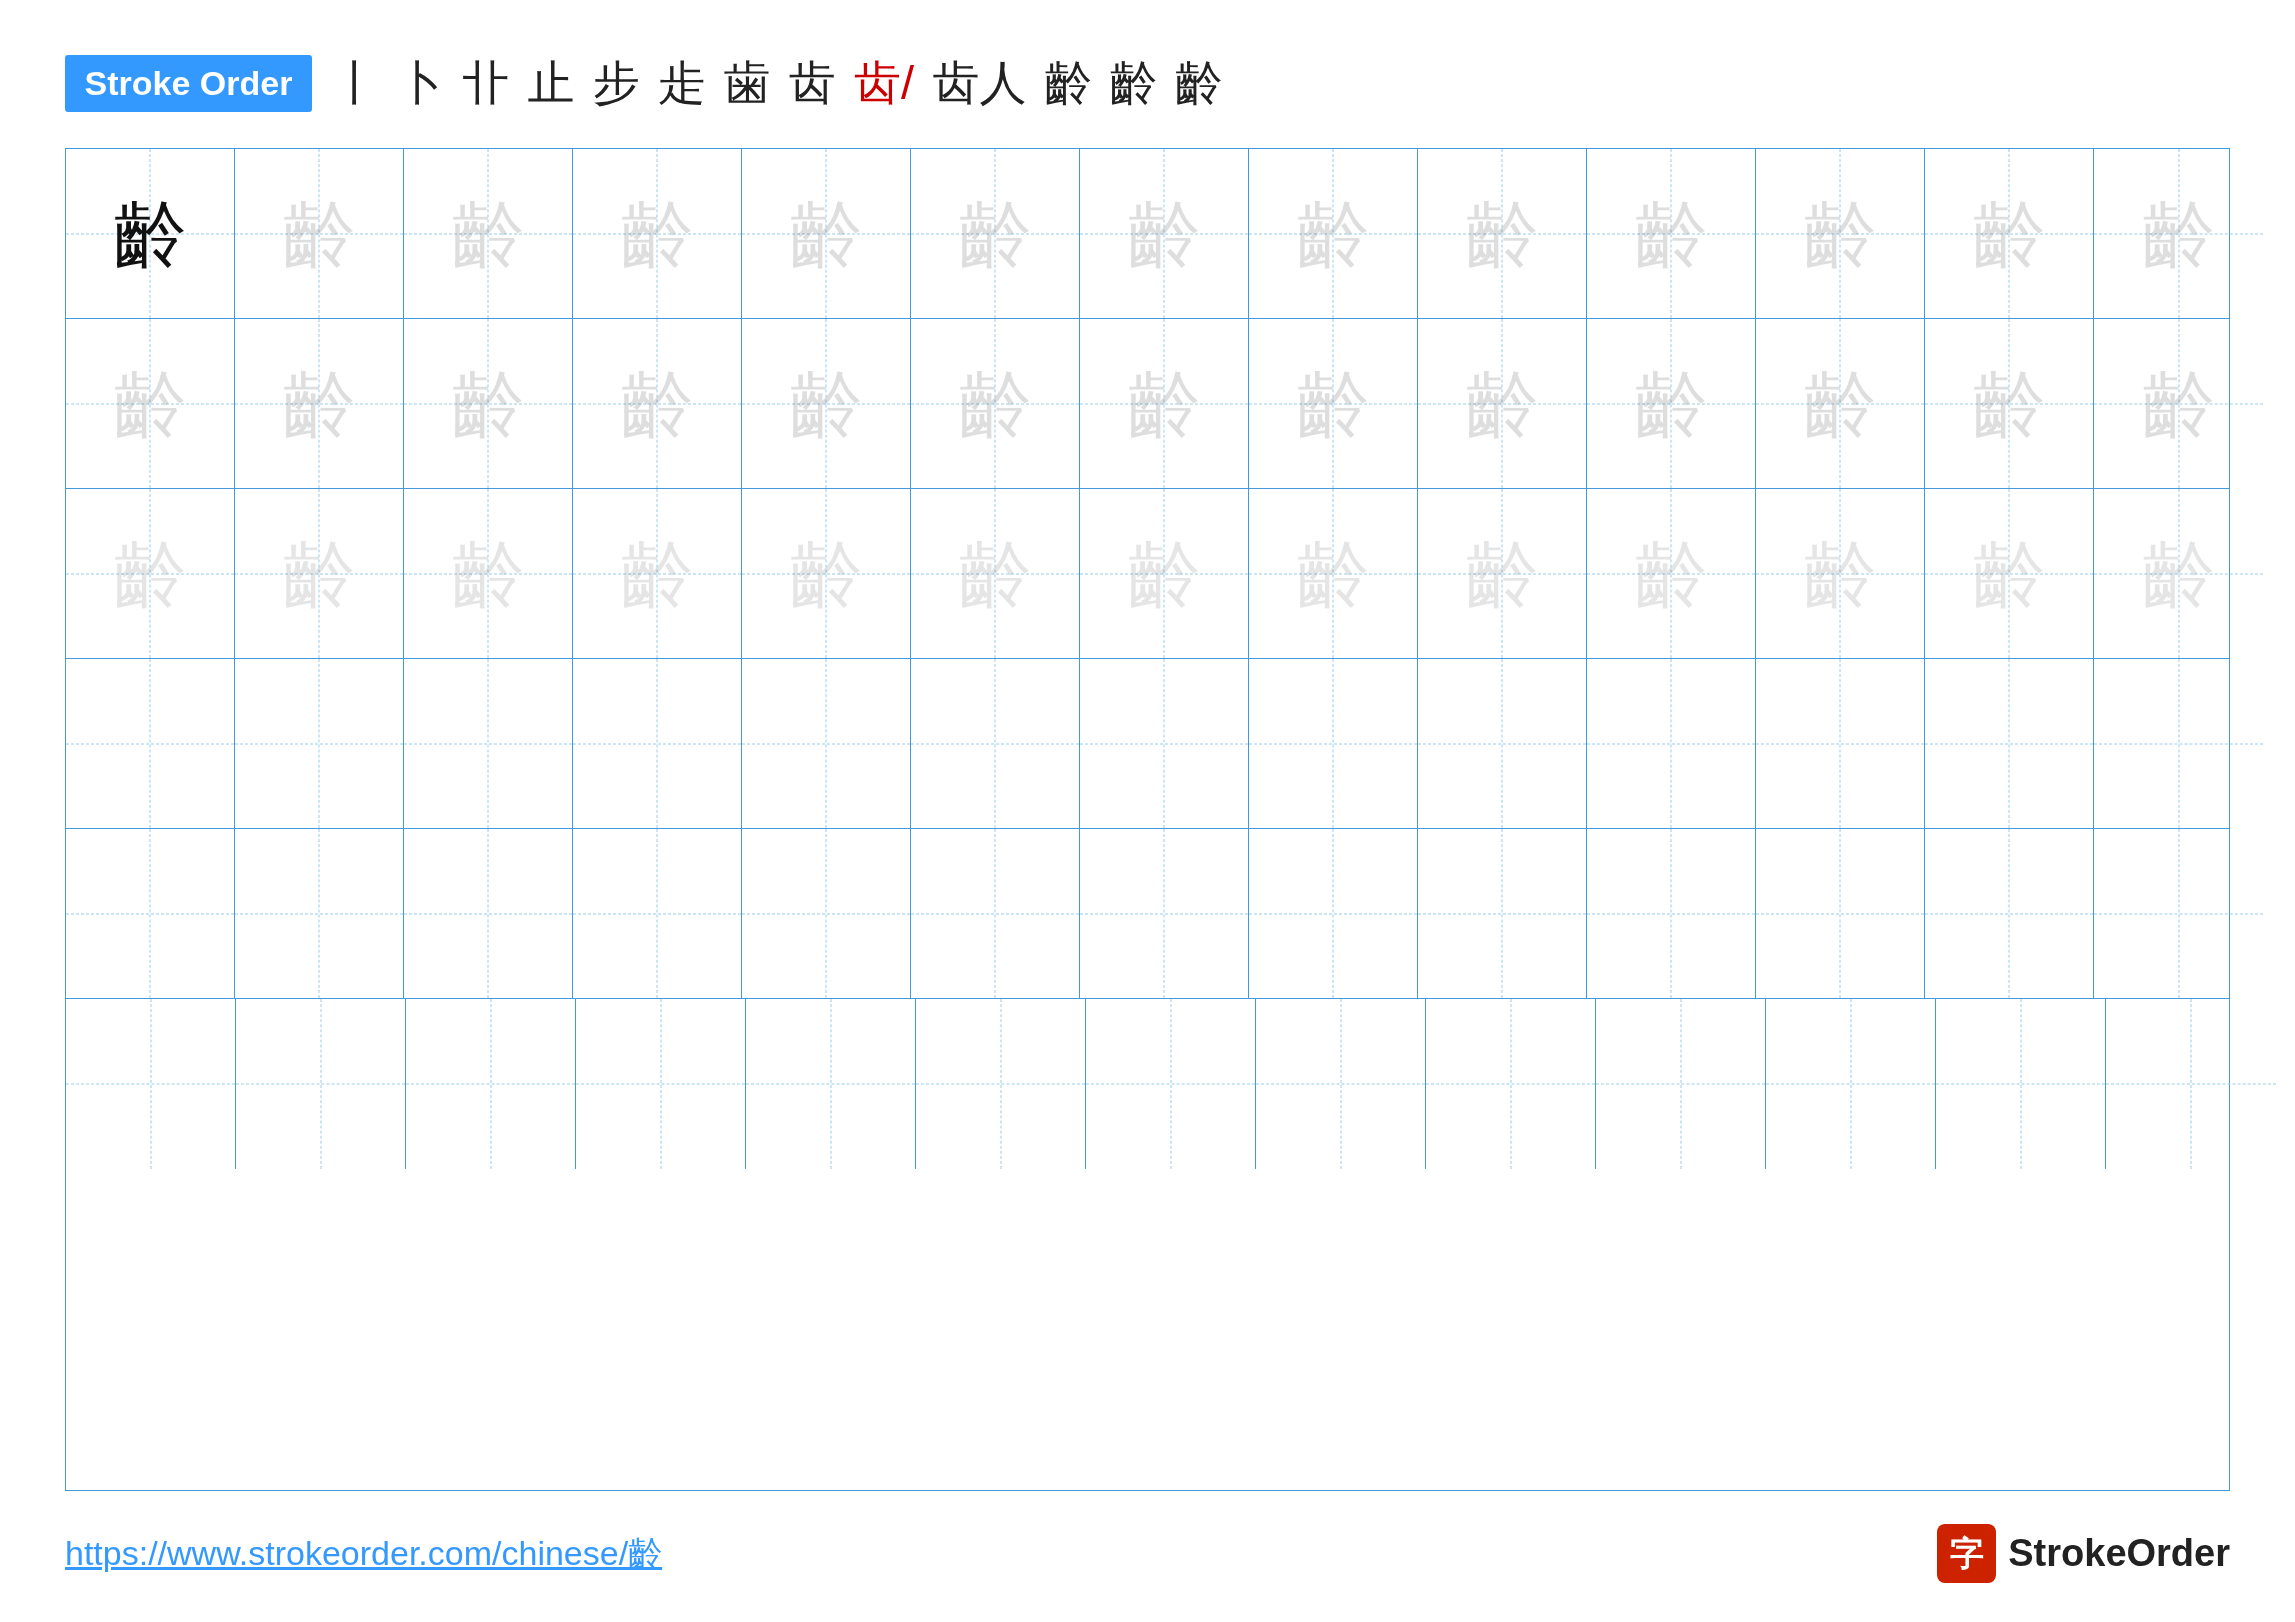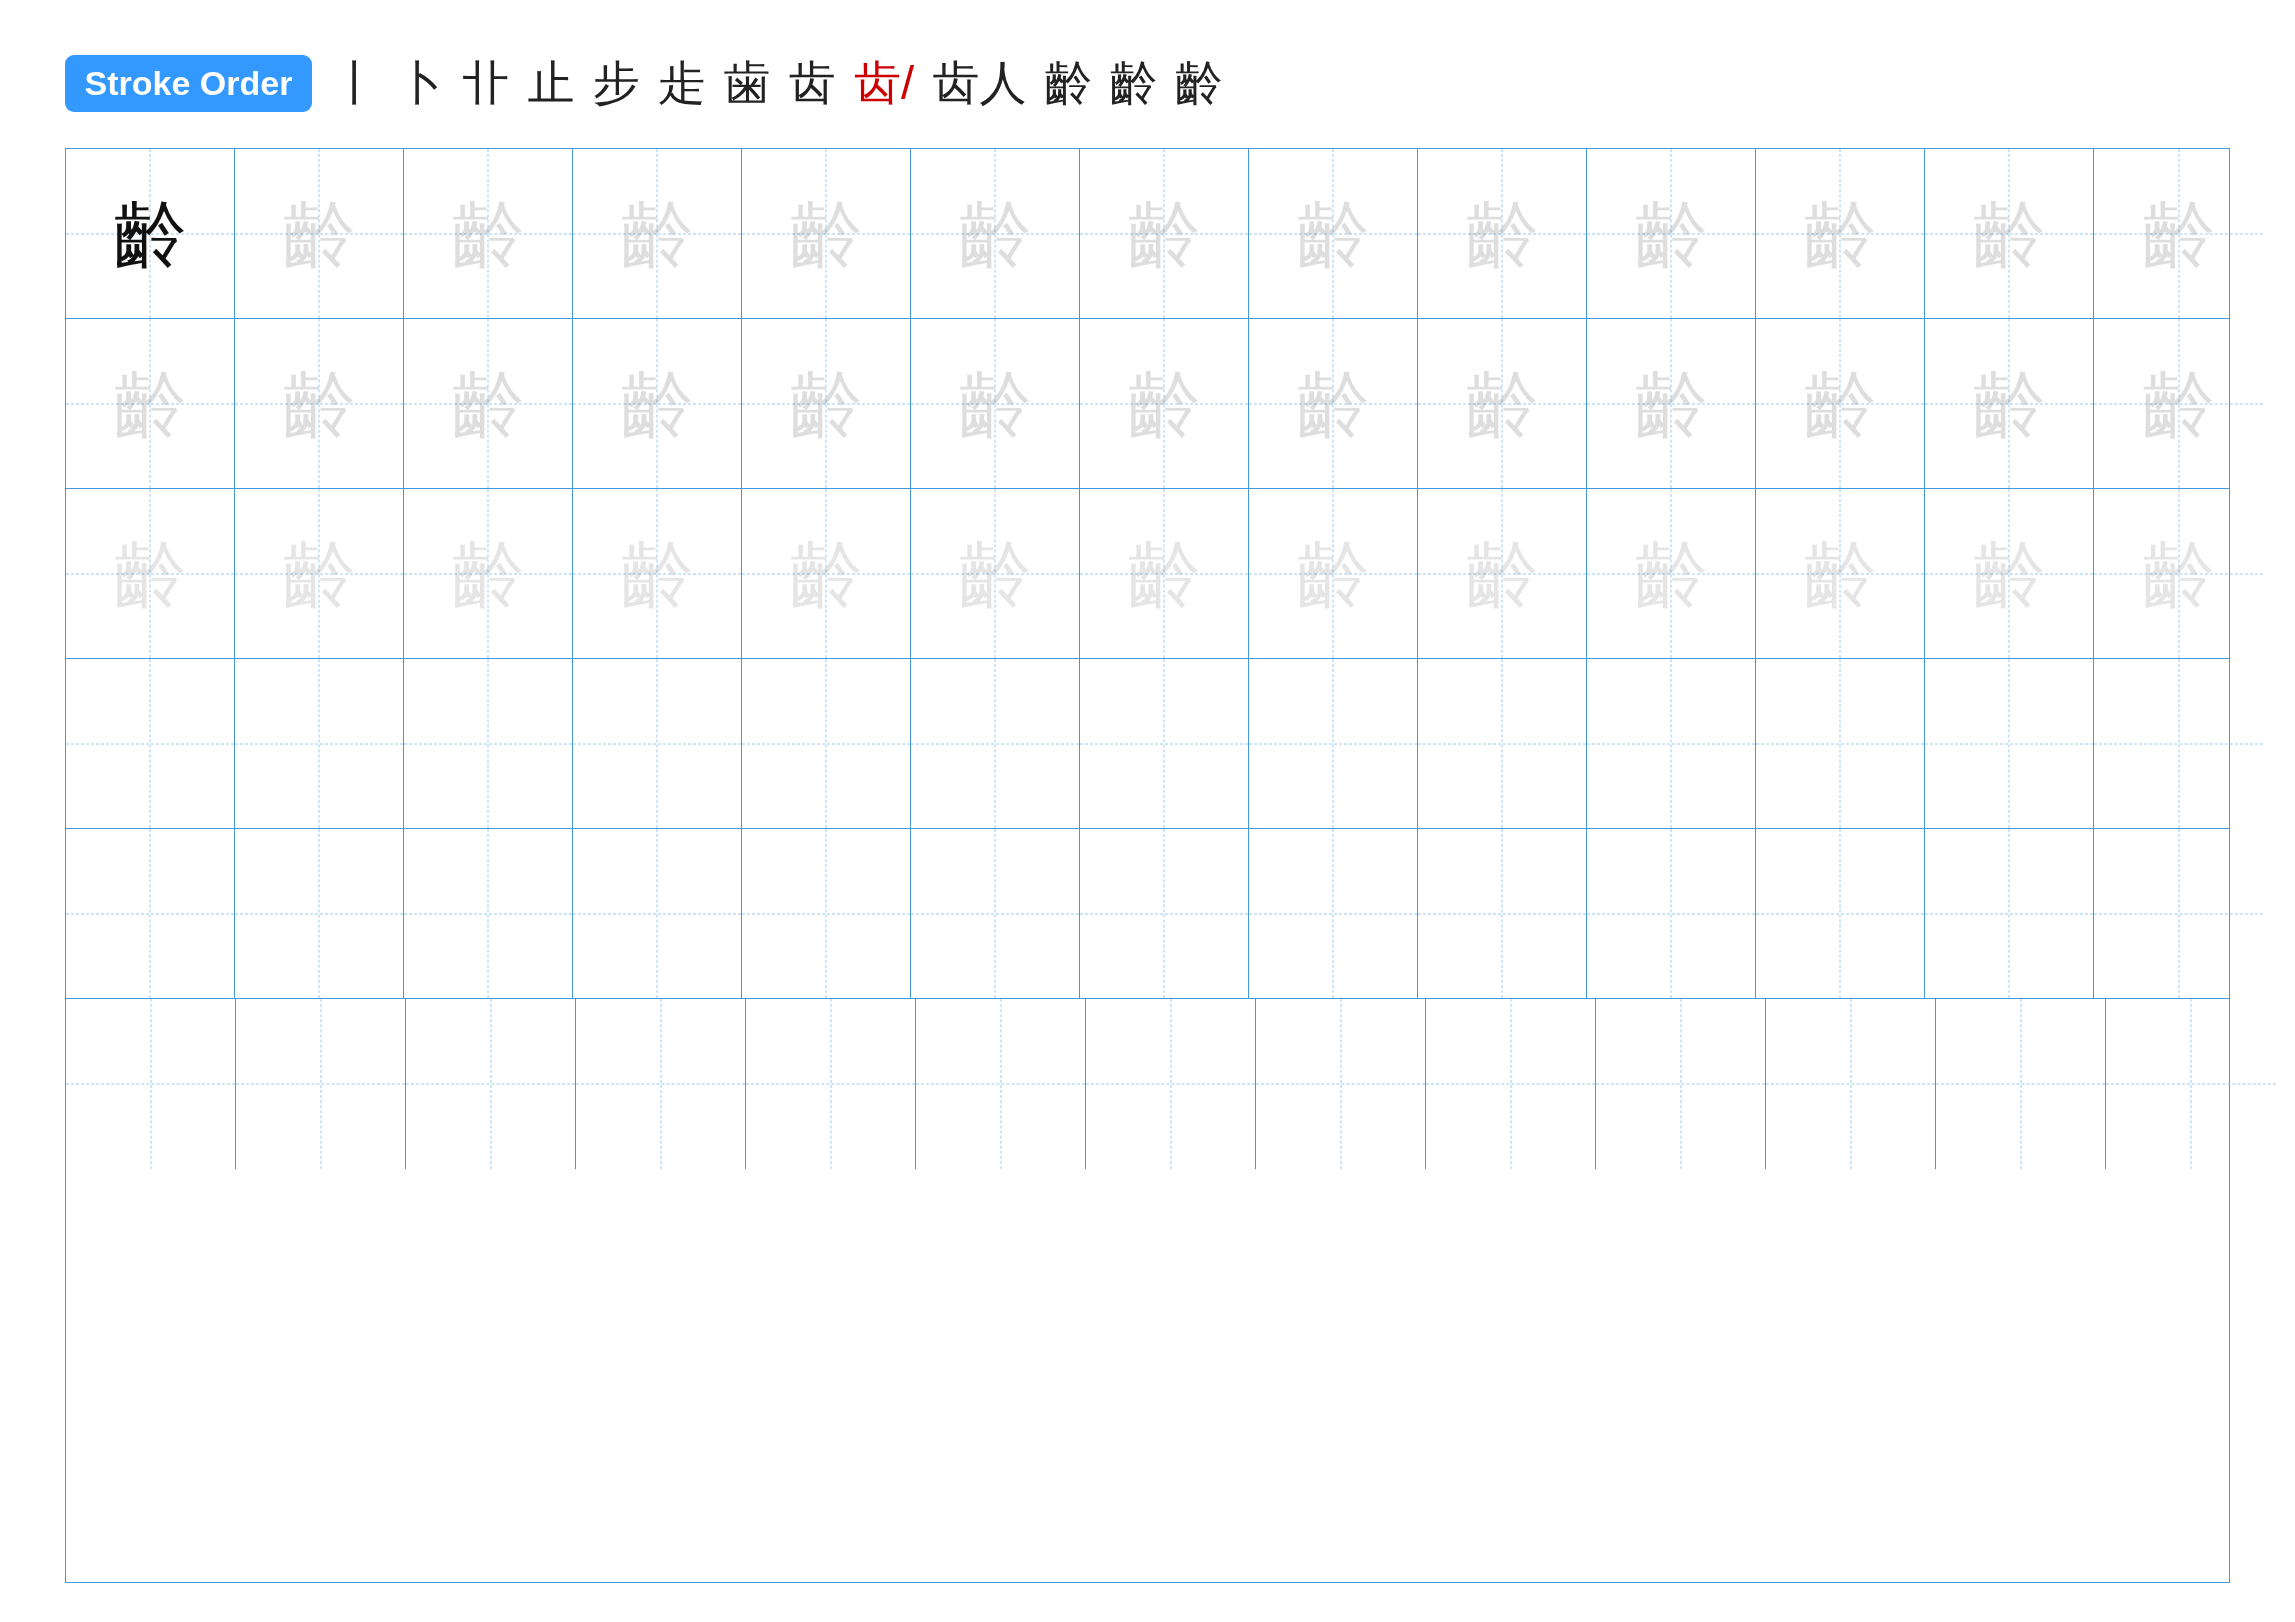--- a/index.html
+++ b/index.html
@@ -37,21 +37,21 @@
       margin-bottom: 33px;
       gap: 19.6px;
     }
 
     .stroke-order-badge {
       background: #3399ff;
       color: white;
       font-size: 34px;
       font-weight: bold;
       padding: 9.2px 19.6px;
-      border-radius: 9px;
+      border-radius: 3px;
       white-space: nowrap;
     }
 
     .stroke-sequence {
       display: flex;
       align-items: center;
       gap: 18.3px;
       flex-wrap: nowrap;
     }
 
@@ -383,15 +383,22 @@
       <div class="grid-cell empty-cell"></div>
       <div class="grid-cell empty-cell"></div>
       <div class="grid-cell empty-cell"></div>
       <div class="grid-cell empty-cell"></div>
       <div class="grid-cell empty-cell"></div>
       <div class="grid-cell empty-cell"></div>
     </div>
 
   </div>
 
+  <div class="footer">
+    <a class="footer-url" href="#">https://www.strokeorder.com/chinese/齡</a>
+    <div class="footer-logo">
+      <div class="footer-logo-icon">字</div>
+      <span class="footer-logo-text">StrokeOrder</span>
+    </div>
+  </div>
 
 </div>
 
 
 </body></html>

